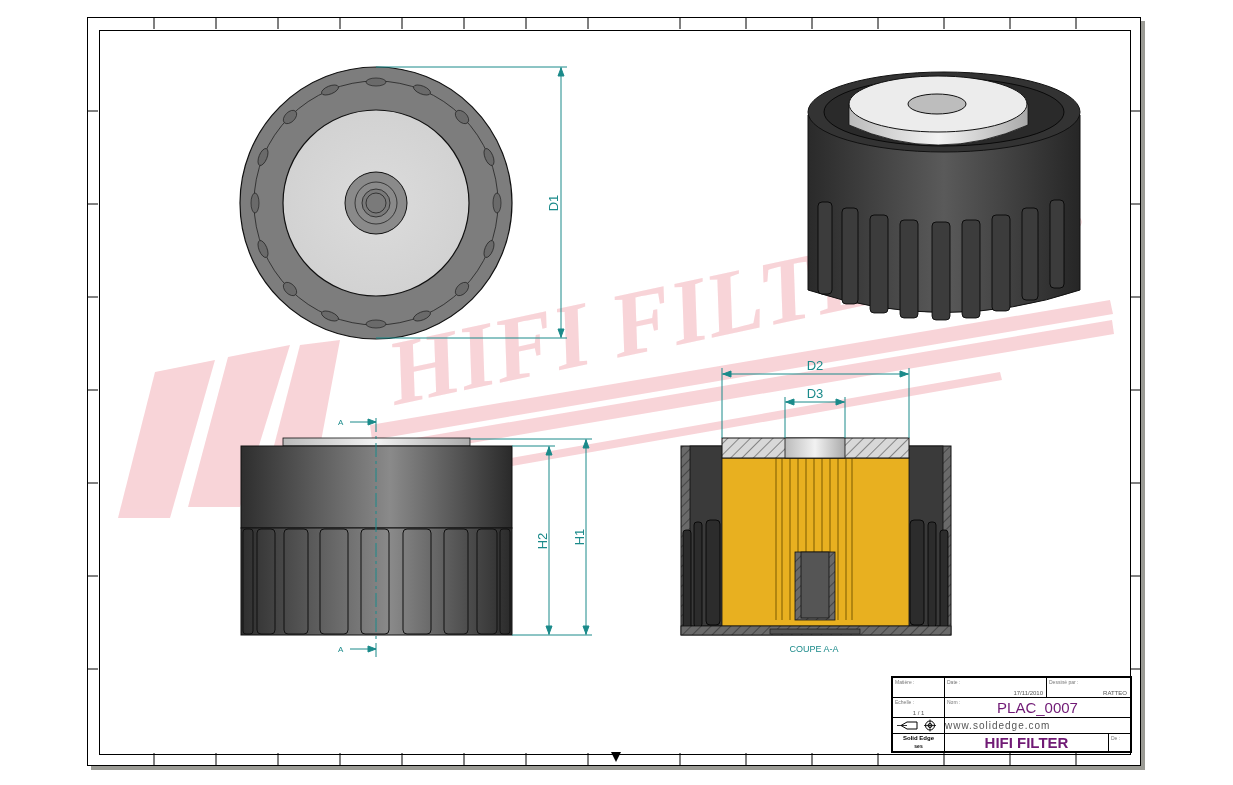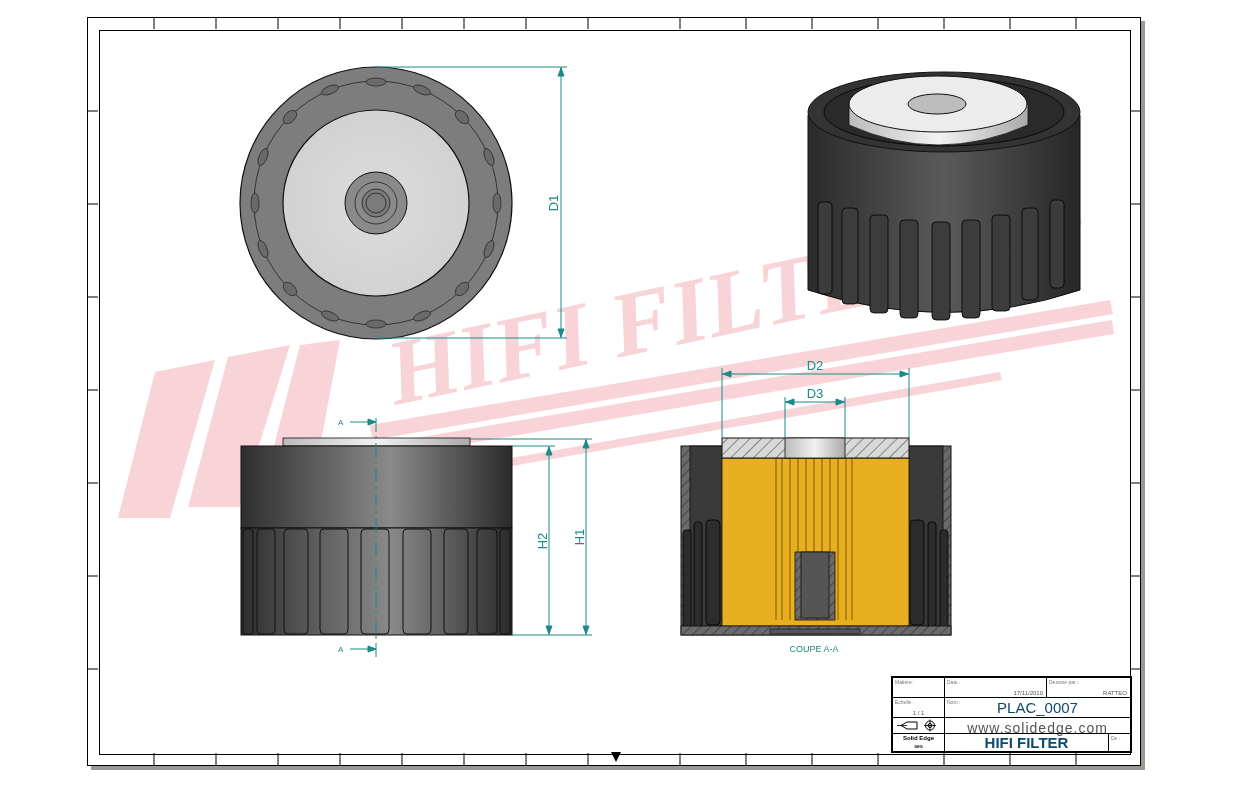--- a/index.html
+++ b/index.html
@@ -6,21 +6,21 @@
   body{width:1233px;height:785px;position:relative;overflow:hidden;font-family:"Liberation Sans",sans-serif;}
   .sheet-shadow{position:absolute;left:91px;top:21px;width:1054px;height:749px;background:#9a9a94;}
   .sheet{position:absolute;left:87px;top:17px;width:1054px;height:749px;background:#fff;border:1px solid #000;box-sizing:border-box;}
   .inner{position:absolute;left:11px;top:12px;width:1032px;height:725px;border:1.5px solid #000;box-sizing:border-box;}
   svg.draw{position:absolute;left:0;top:0;}
   .dim-text{fill:#1a8a8a;font-family:"Liberation Sans",sans-serif;}
   .titleblock{position:absolute;left:891px;top:676px;width:241px;height:77px;border:2px solid #000;box-sizing:border-box;background:#fff;}
   .tb-cell{position:absolute;box-sizing:border-box;border-right:1px solid #000;border-bottom:1px solid #000;}
   .tb-small{position:absolute;left:2px;top:1px;font-size:5px;color:#777;}
   .tb-val{position:absolute;font-size:6px;color:#555;}
-  .tb-title{position:absolute;left:0;right:0;text-align:center;color:#0c4a6e;}
+  .tb-title{position:absolute;left:0;right:0;text-align:center;color:#701a75;}
   .watermark{position:absolute;}
 </style>
 </head>
 <body>
 
 <div class="sheet-shadow"></div>
 <div class="sheet">
   <div class="inner"></div>
 </div>
 
@@ -288,21 +288,21 @@
     <svg width="50" height="15">
       <path d="M8,7.5 L14,4 L24,4 L24,11 L14,11 Z" fill="none" stroke="#000" stroke-width="1"></path>
       <line x1="4" y1="7.5" x2="14" y2="7.5" stroke="#000" stroke-width="0.8"></line>
       <circle cx="37" cy="7.5" r="4.5" fill="none" stroke="#000" stroke-width="1"></circle>
       <circle cx="37" cy="7.5" r="2" fill="none" stroke="#000" stroke-width="1"></circle>
       <line x1="31" y1="7.5" x2="43" y2="7.5" stroke="#000" stroke-width="0.8"></line>
       <line x1="37" y1="1.5" x2="37" y2="13.5" stroke="#000" stroke-width="0.8"></line>
     </svg>
   </div>
   <div class="tb-cell" style="left:52px;top:40px;width:185px;height:16px;border-right:none;">
-    <span style="position:absolute;left:0;right:0;top:2px;text-align:center;font-size:14px;color:#555;letter-spacing:1px;">www.solidedge.com</span>
+    <span style="position:absolute;left:0;right:0;top:2px;text-align:left;font-size:10px;color:#555;letter-spacing:1px;">www.solidedge.com</span>
   </div>
   <div class="tb-cell" style="left:0;top:56px;width:52px;height:17px;border-bottom:none;">
     <span style="position:absolute;left:0;right:0;top:1px;text-align:center;font-size:6px;font-weight:bold;">Solid Edge</span>
     <span style="position:absolute;left:0;right:0;top:9px;text-align:center;font-size:5px;font-weight:bold;">ses</span>
   </div>
   <div class="tb-cell" style="left:52px;top:56px;width:164px;height:17px;border-bottom:none;">
     <span class="tb-title" style="top:0;font-size:15px;font-weight:bold;">HIFI FILTER</span>
   </div>
   <div class="tb-cell" style="left:216px;top:56px;width:21px;height:17px;border-bottom:none;border-right:none;">
     <span class="tb-small">De :</span>

